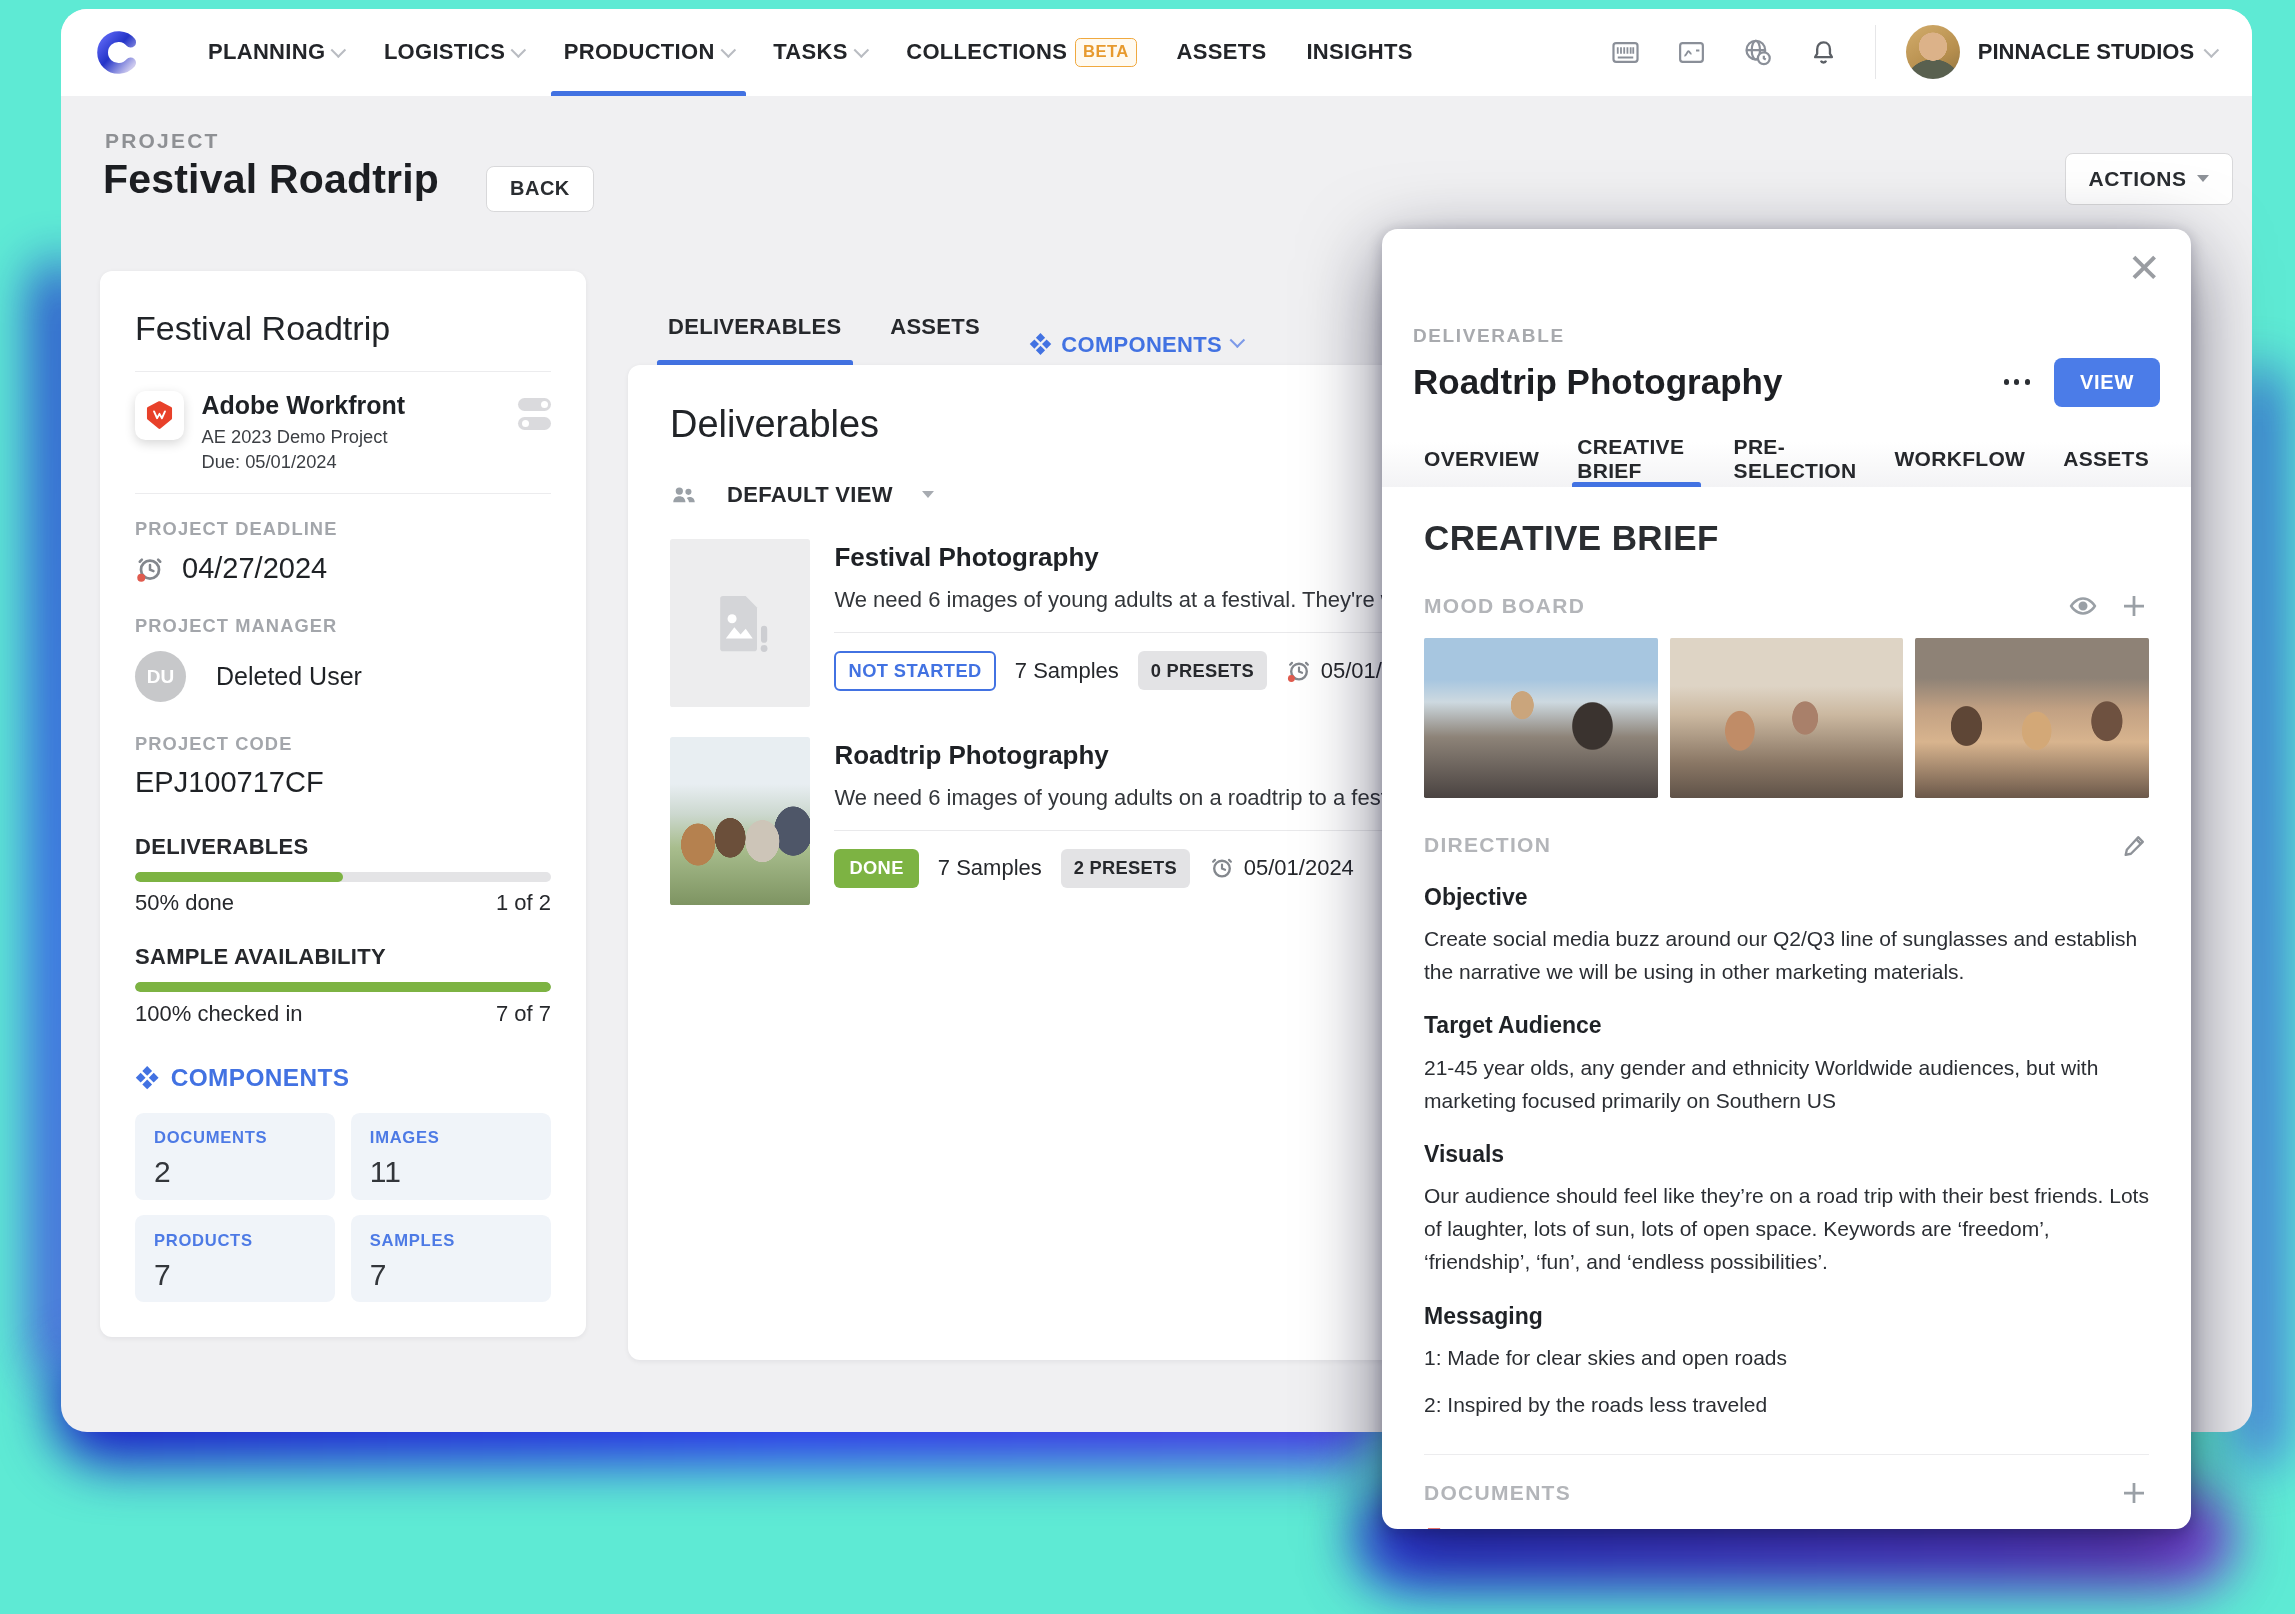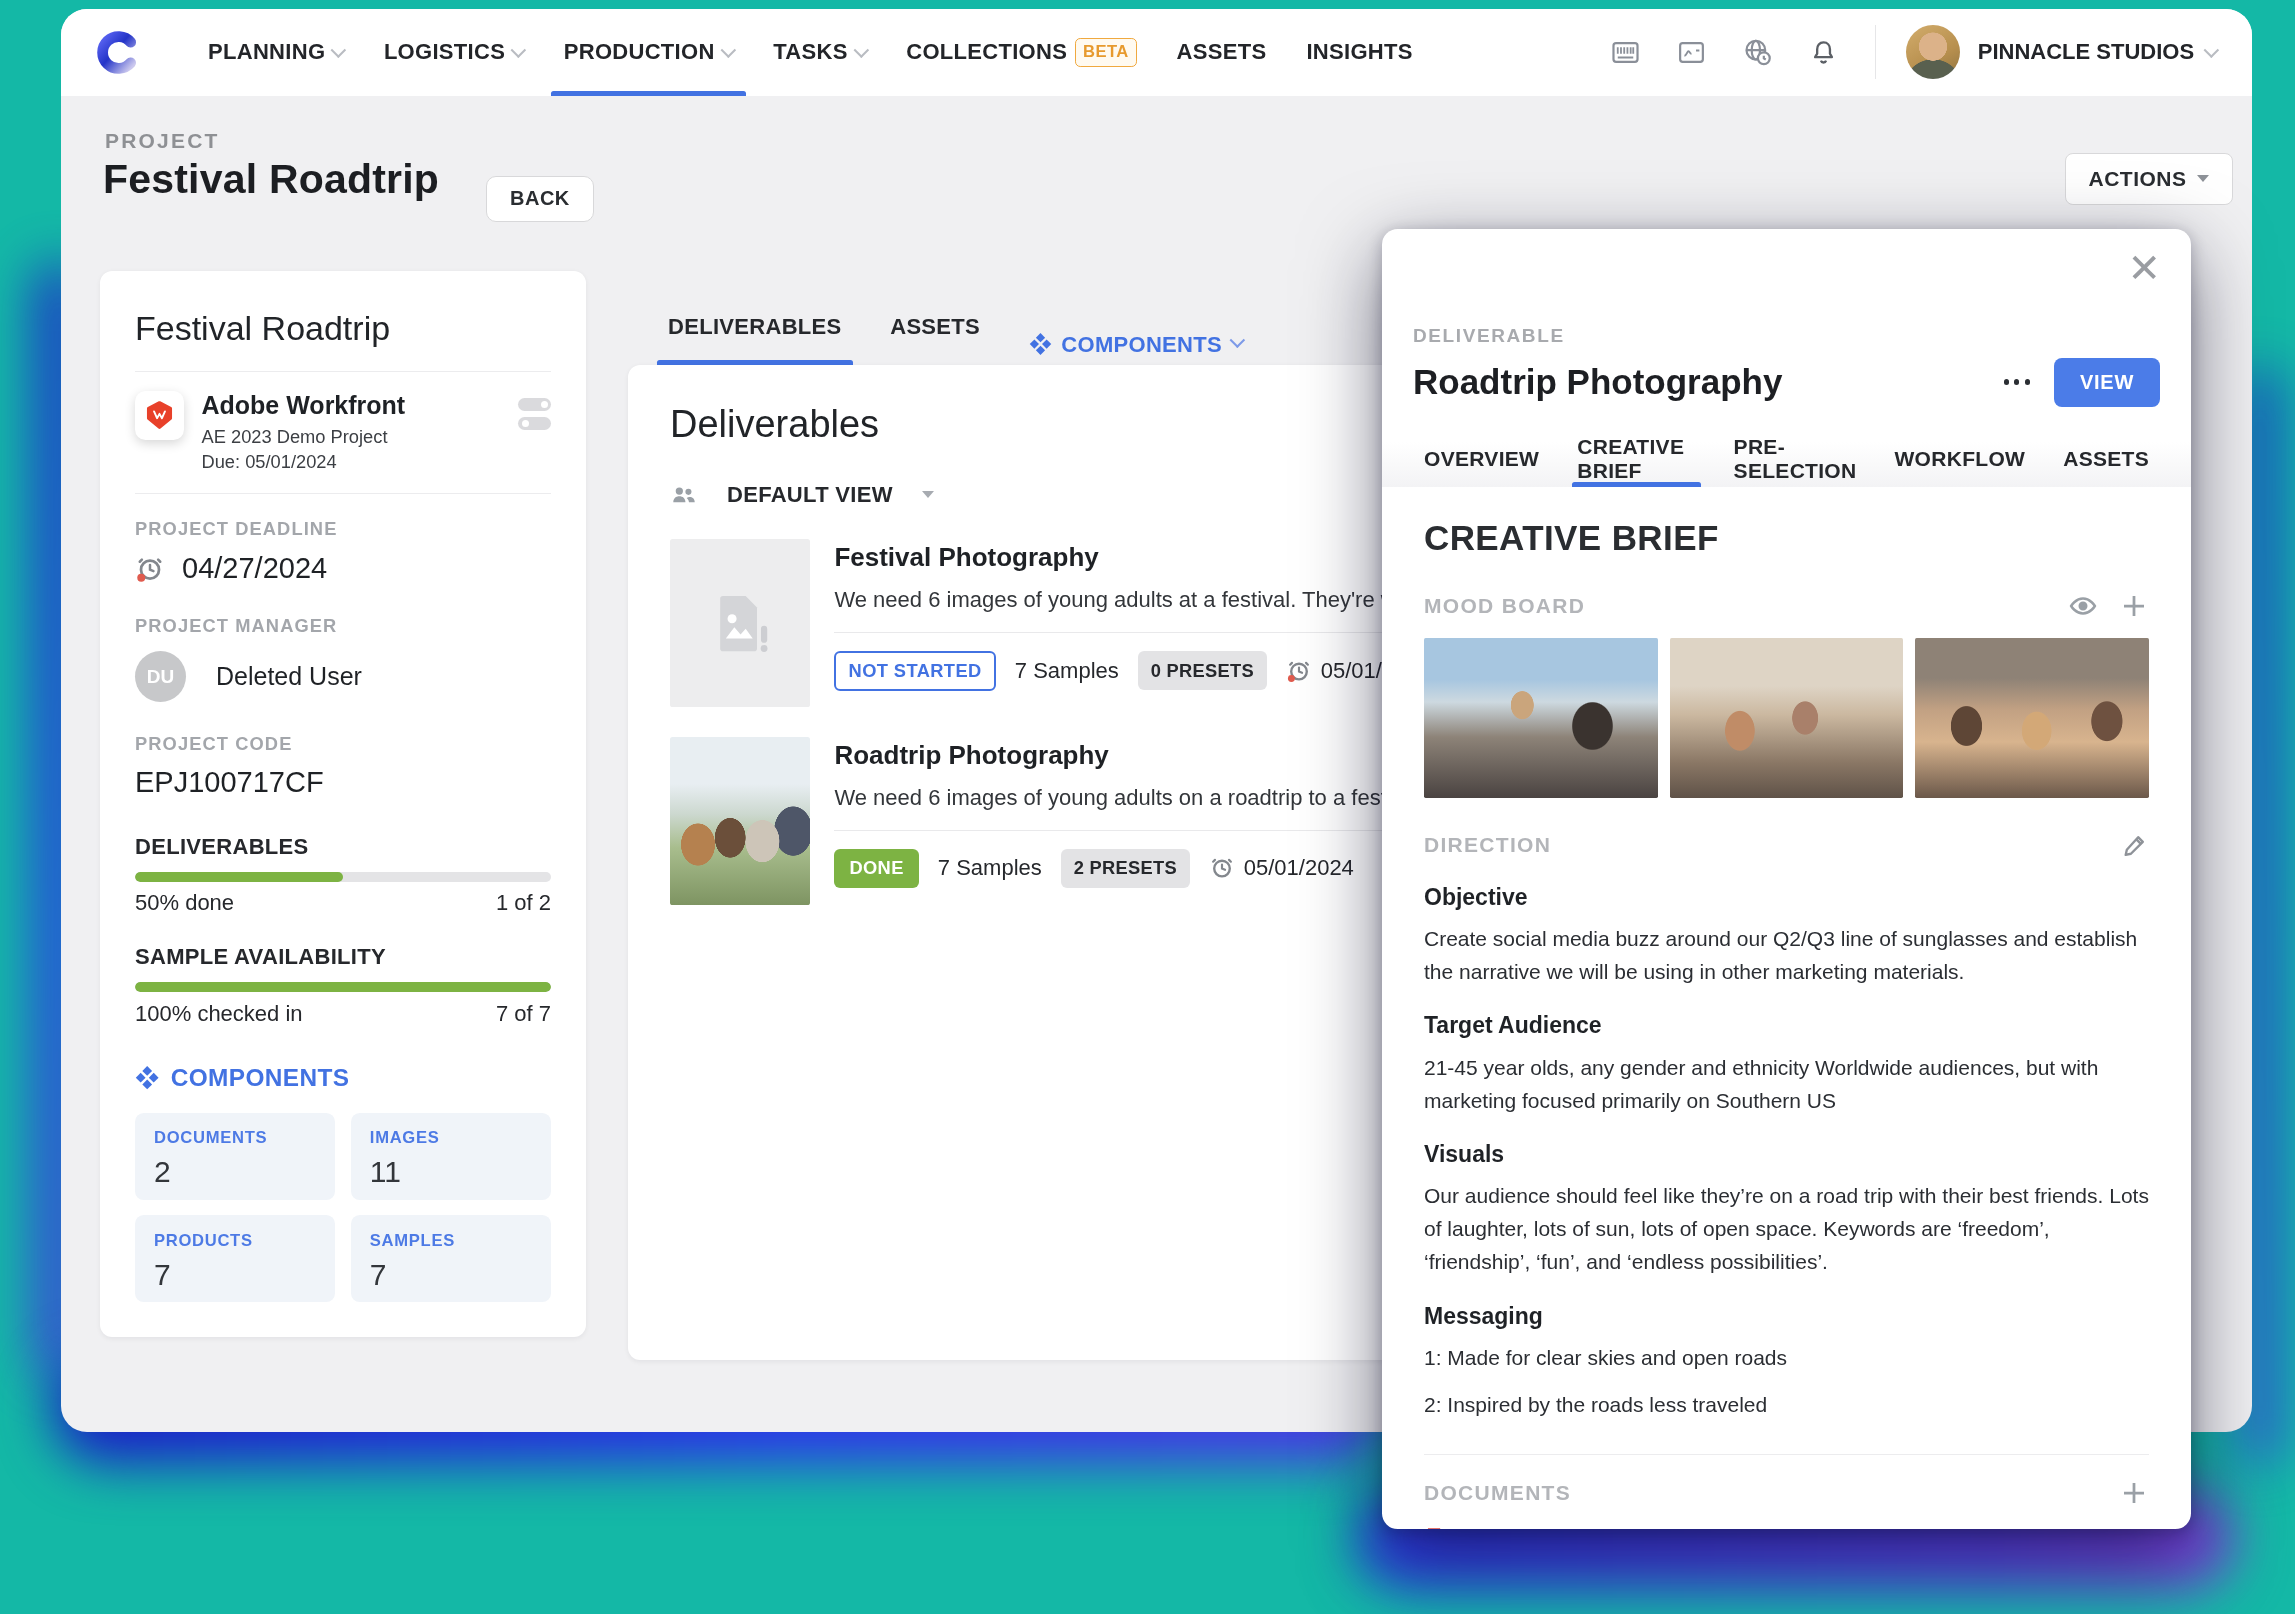--- a/index.html
+++ b/index.html
@@ -1,16 +1,16 @@
 <!DOCTYPE html>
 <html style="font-size:14px"><head>
 <meta charset="utf-8">
 <style>
   html,body{margin:0;padding:0;background:#000;}
-  .stage{position:relative;width:2295px;height:1615px;overflow:hidden;background:#14b8a6;
+  .stage{position:relative;width:2295px;height:1615px;overflow:hidden;background:#5eead4;
          font-family:"Liberation Sans","DejaVu Sans",sans-serif;color:#25282c;}
   .abs{position:absolute;}
 
   
   .glow{position:absolute;filter:blur(26px);border-radius:70px;z-index:1;}
   .glow-left{left:33px;top:262px;width:52px;height:1117px;background:linear-gradient(180deg,#1d23c9,#2b35e6 60%,#4436dd);opacity:.85;}
   .glow-bottom{left:52px;top:1351px;width:1335px;height:113px;background:linear-gradient(90deg,#1a1fc4,#2c36e8 55%,#4a3ae2);}
   .glow-panel{left:1357px;top:1488px;width:877px;height:100px;background:linear-gradient(90deg,#2c36e8,#5a3ce4 70%,#7c40d8);}
   .glow-right{left:2241px;top:367px;width:38px;height:1100px;background:linear-gradient(180deg,#1d23c9,#3c36de);opacity:.8;}
 
@@ -228,21 +228,21 @@
         <div class="avatar"></div>
         <div class="account">
           <span>PINNACLE STUDIOS</span>
           <span class="chev"></span>
         </div>
       </div>
     </div>
 
     <div class="abs eyebrow" style="left:44px;top:120px;">PROJECT</div>
     <div class="abs page-title" style="left:42px;top:147px;">Festival Roadtrip</div>
-    <div class="abs btn" style="left:425px;top:167px;border-radius:10px;">
+    <div class="abs btn" style="left:425px;top:157px;">
         <span>BACK</span>
       </div>
     <div class="abs btn" style="right:19px;top:144px;padding:13px 23px;font-size:21px;">
       <span>ACTIONS</span>
       <span class="caret"></span>
     </div>
 
     <div class="abs card pcard">
       <div class="pcard-title">Festival Roadtrip</div>
       <div class="hr"></div>

